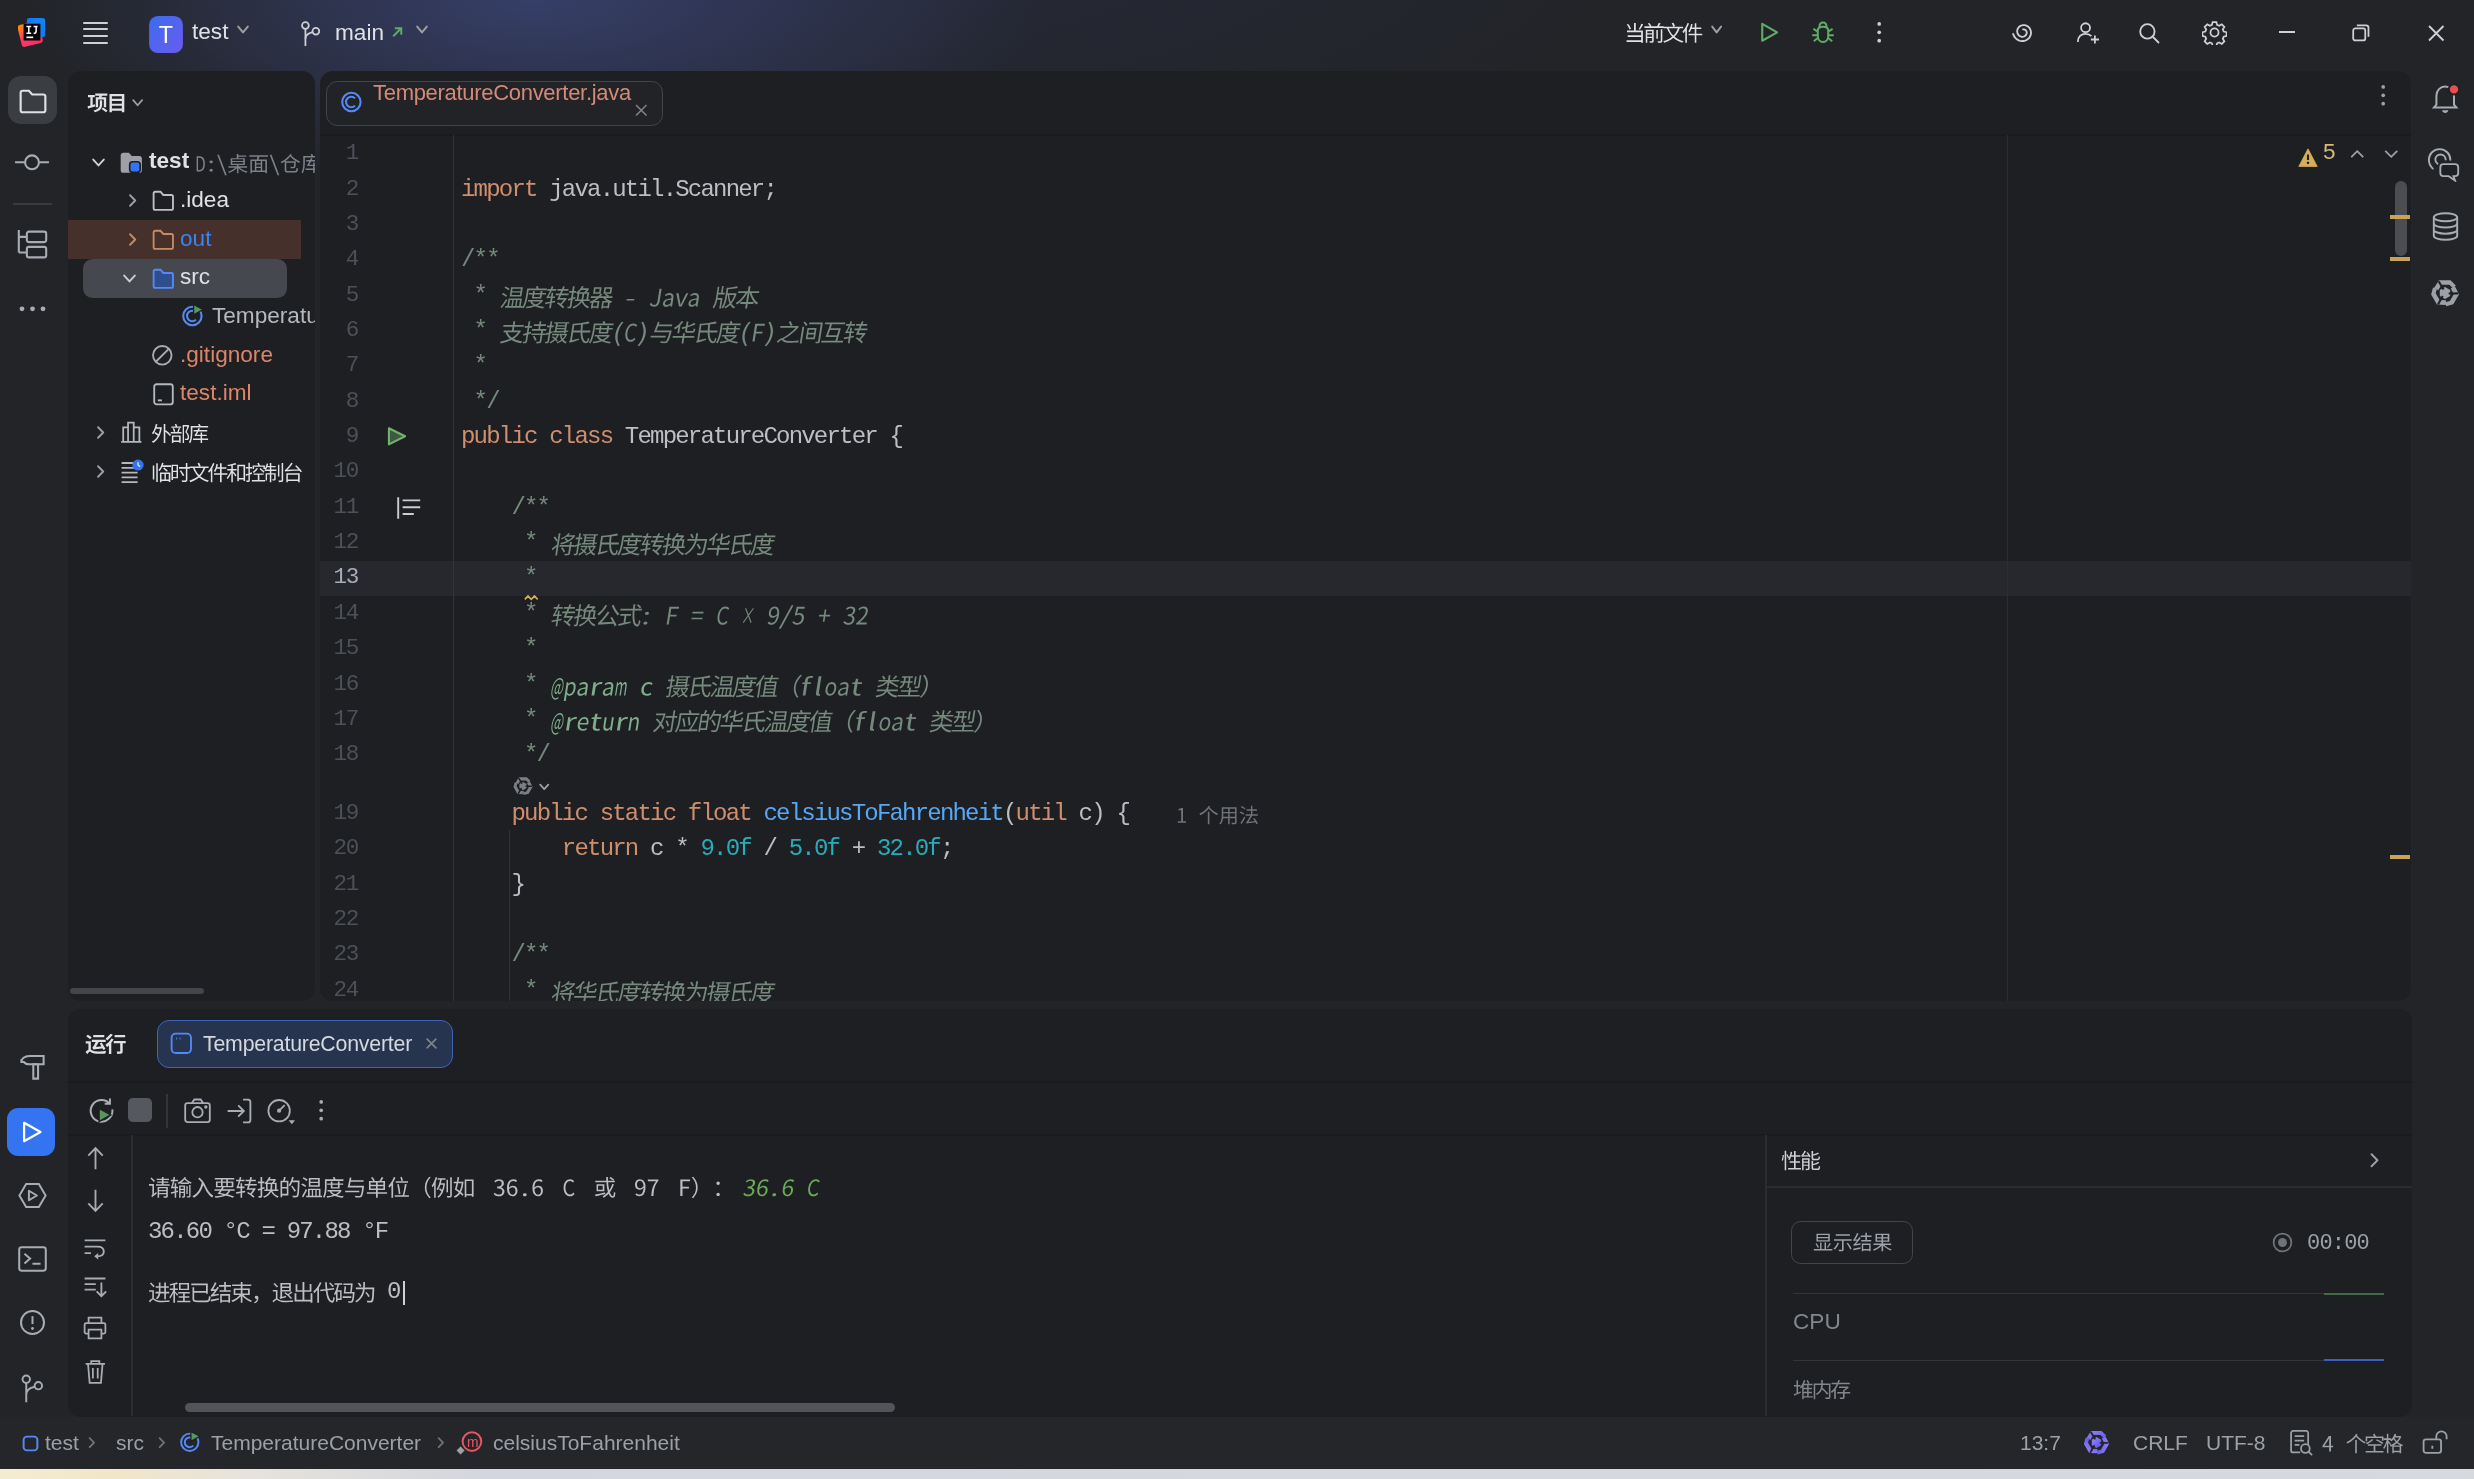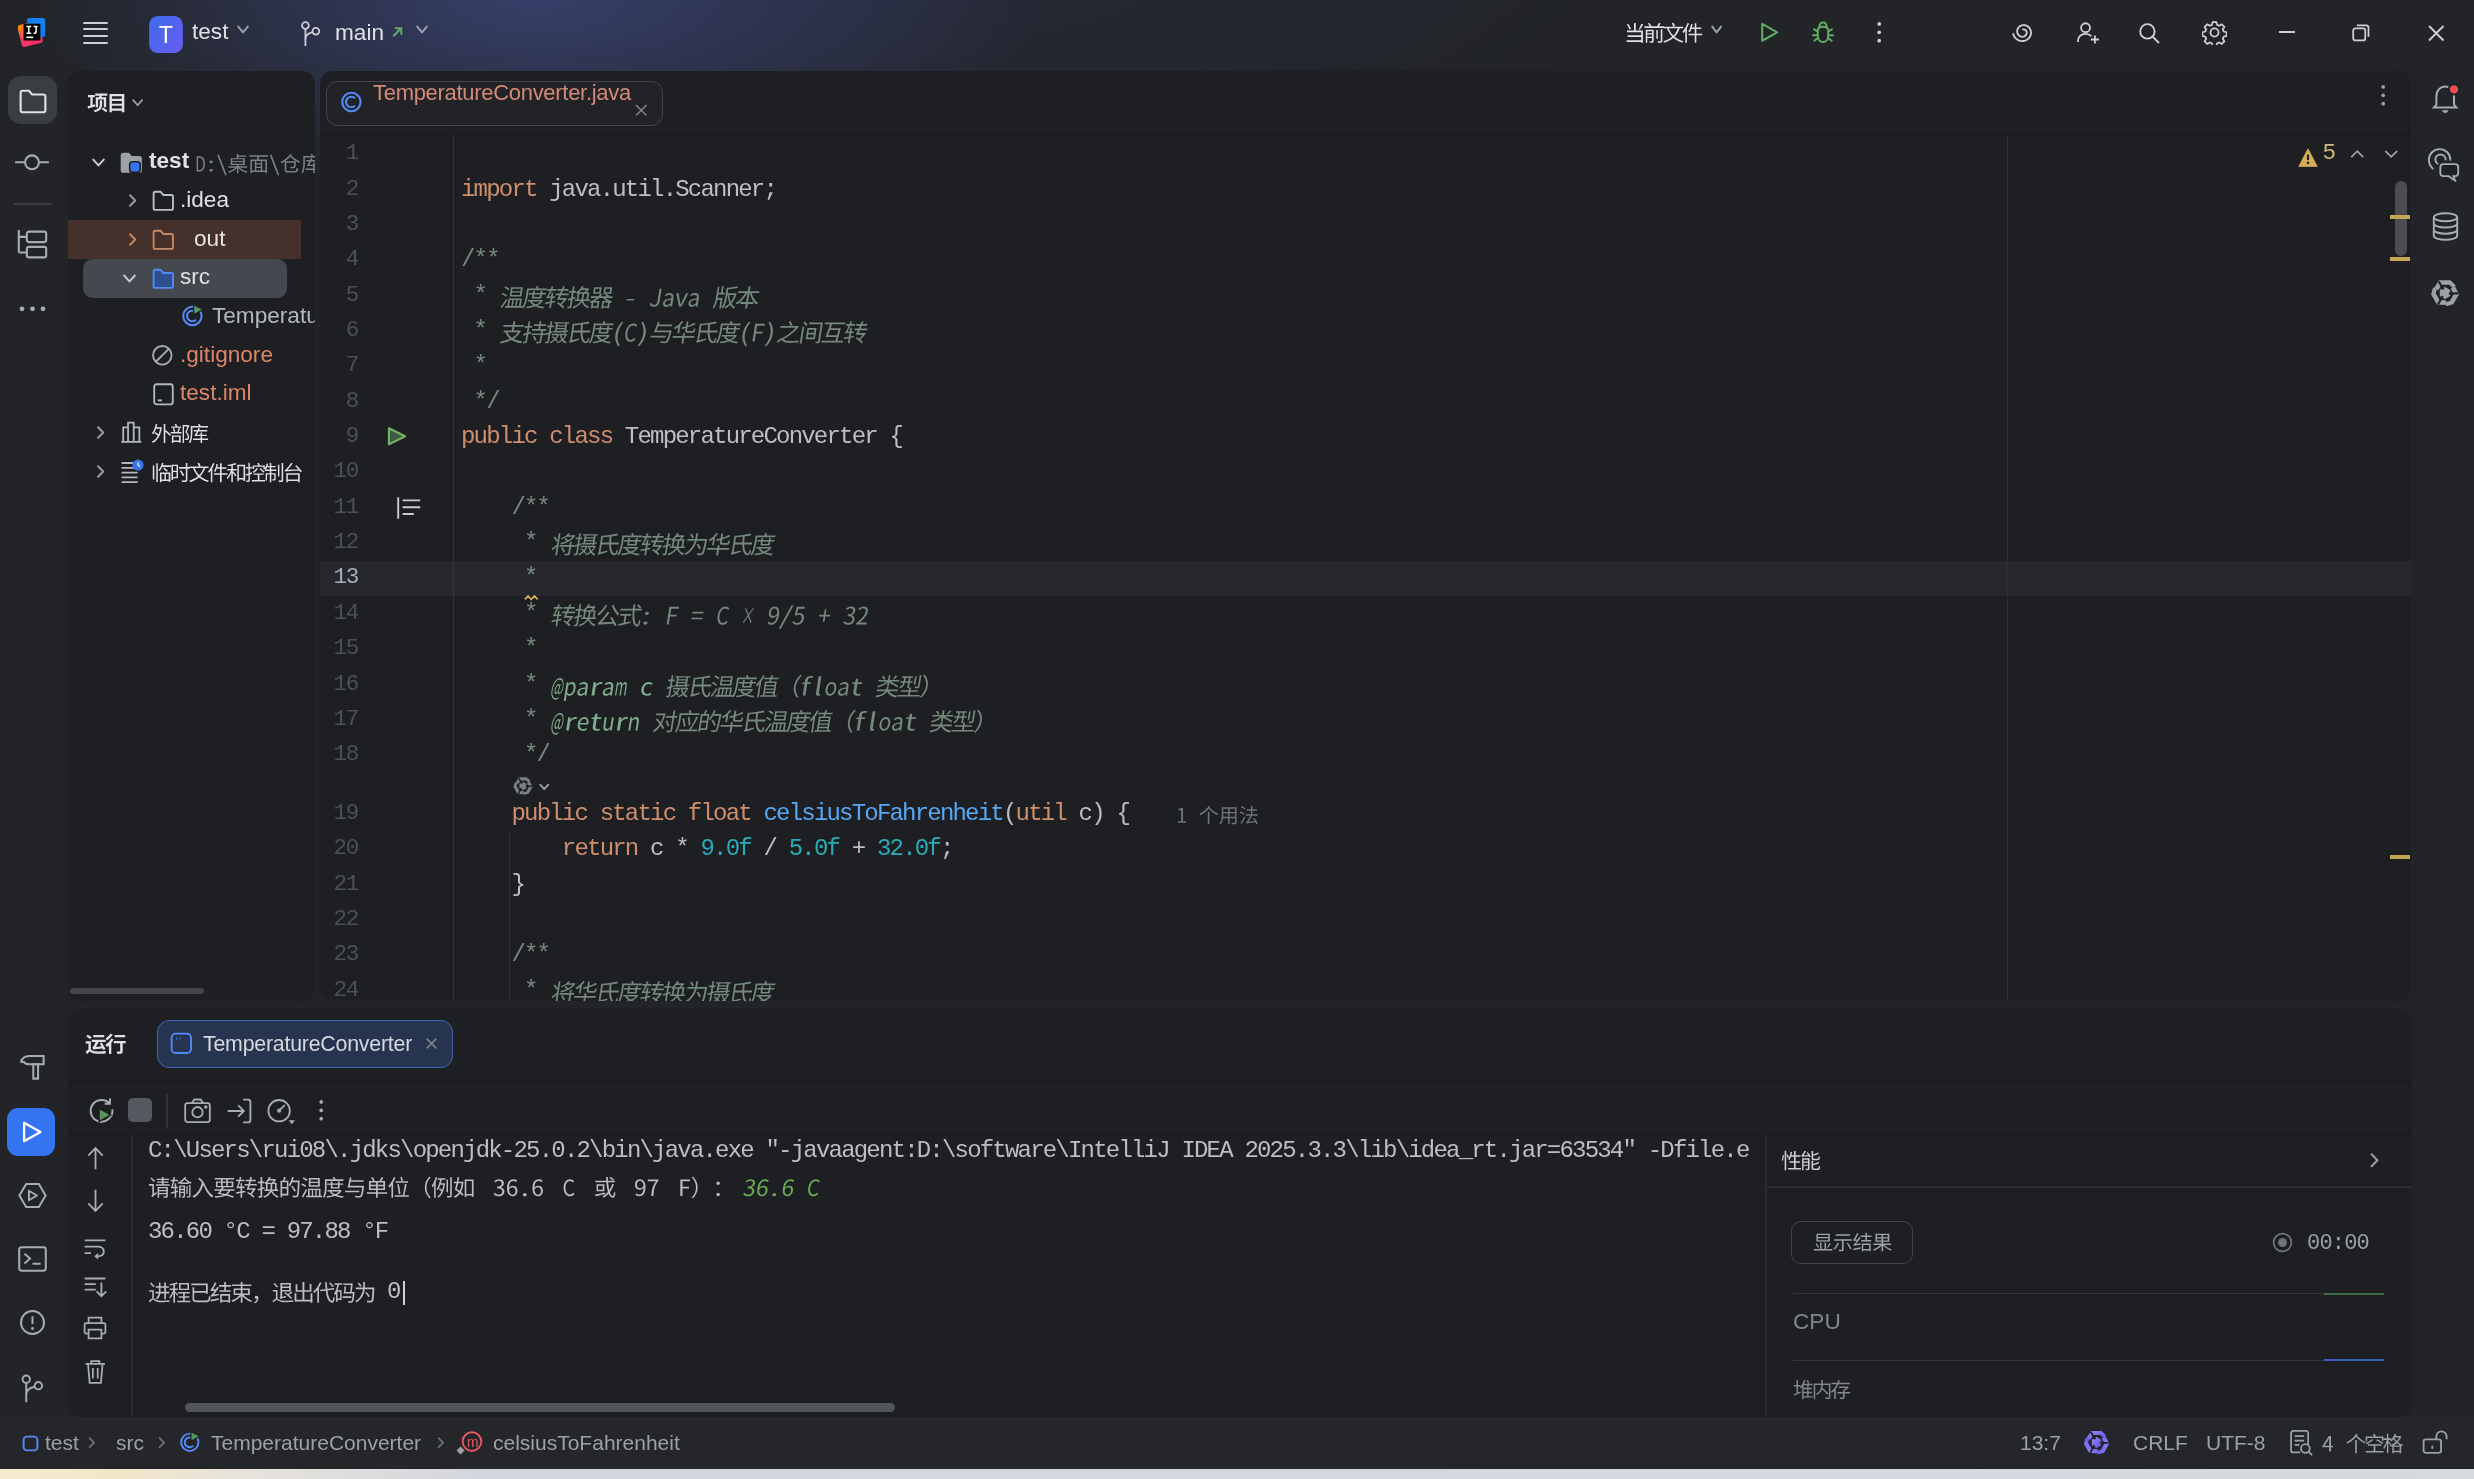--- a/index.html
+++ b/index.html
@@ -191,21 +191,21 @@
       <path d="M2 22.5 V4 A2 2 0 0 1 4 2 H10.5 L14 6 H24 A2 2 0 0 1 26 8 V22.5 A2 2 0 0 1 24 24.5 H4 A2 2 0 0 1 2 22.5 Z" fill="none" stroke="#bdc0c6" stroke-width="2.3"></path>
     </svg>
     <div class="abs" style="left:112px;top:116px;font-size:22.6px;color:#dfe1e5">.idea</div>
     <div class="abs" style="left:0;top:149px;width:233px;height:39px;background:#45302b"></div>
     <svg class="abs" style="left:59px;top:162px" width="11.3" height="13" viewBox="0 0 14 16" fill="none" stroke="#c98a62" stroke-width="2.3" stroke-linecap="round" stroke-linejoin="round">
       <path d="M3.8181818181818183 1.5 L10.181818181818182 8.0 L3.8181818181818183 14.5"></path>
     </svg>
     <svg class="abs" style="left:84px;top:158px" width="22.6" height="22" viewBox="0 0 28 27">
       <path d="M2 22.5 V4 A2 2 0 0 1 4 2 H10.5 L14 6 H24 A2 2 0 0 1 26 8 V22.5 A2 2 0 0 1 24 24.5 H4 A2 2 0 0 1 2 22.5 Z" fill="none" stroke="#c98a62" stroke-width="2.3"></path>
     </svg>
-    <div class="abs" style="left:126px;top:155px;font-size:22.6px;color:#e5e5e5">out</div>
+    <div class="abs" style="left:112px;top:155px;font-size:22.6px;color:#3b82f6">out</div>
     <div class="abs" style="left:15.3px;top:188px;width:204px;height:39px;background:#45484e;border-radius:9.7px"></div>
     <svg class="abs" style="left:55px;top:201px" width="13" height="13" viewBox="0 0 16 16" fill="none" stroke="#ced0d6" stroke-width="2.3" stroke-linecap="round" stroke-linejoin="round">
       <path d="M1.5 4.363636363636363 L8.0 11.636363636363637 L14.5 4.363636363636363"></path>
     </svg>
     <svg class="abs" style="left:84px;top:197px" width="22.6" height="22" viewBox="0 0 28 27">
       <path d="M2 22.5 V4 A2 2 0 0 1 4 2 H10.5 L14 6 H24 A2 2 0 0 1 26 8 V22.5 A2 2 0 0 1 24 24.5 H4 A2 2 0 0 1 2 22.5 Z" fill="#2e4e8e" stroke="#548af7" stroke-width="2.3"></path>
     </svg>
     <div class="abs" style="left:112px;top:193px;font-size:22.6px;color:#dfe1e5">src</div>
     <svg class="abs" style="left:114px;top:233px" width="24" height="24" viewBox="0 0 30 30">
 <circle cx="13" cy="15" r="11.5" fill="none" stroke="#548af7" stroke-width="2.6"></circle>
@@ -480,21 +480,20 @@
     <svg class="abs" style="left:15.3px;top:307px" width="24" height="24" viewBox="0 0 30 30" fill="none" stroke="#a8acb3" stroke-width="2.2">
 <path d="M7 9 V2 H23 V9"></path>
       <rect x="2" y="9" width="26" height="13" rx="2"></rect>
 <path d="M7 17 H23 V28 H7 Z" fill="#1e1f22"></path>
     </svg>
     <svg class="abs" style="left:16px;top:350px" width="22.6" height="26" viewBox="0 0 28 32" fill="none" stroke="#a8acb3" stroke-width="2.2">
 <path d="M2 6 H26 M9 6 V2.5 H19 V6 M5 6 L7 29.5 H21 L23 6"></path>
 <path d="M11 11 V24 M17 11 V24"></path>
     </svg>
     <div class="abs" style="left:63px;top:126px;width:1.6px;height:281px;background:#2a2c30"></div>
-    <div class="conline" style="left:80px;top:124px;width:1614px;overflow:hidden">C:\Users\rui08\.jdks\openjdk-25.0.2\bin\java.exe "-javaagent:D:\software\IntelliJ IDEA 2025.3.3\lib\idea_rt.jar=63534" -Dfile.e</div>
     <svg style="position:absolute;left:80px;top:166px;overflow:visible" width="586" height="25" viewBox="0 0 727 31">
       <path fill="#bcbec4" d="M3.0 4.4 4.3 3.1Q5.1 3.8 5.9 4.5Q6.7 5.3 7.4 6.0Q8.2 6.7 8.6 7.3L7.2 8.8Q6.7 8.2 6.0 7.4Q5.3 6.7 4.5 5.9Q3.7 5.1 3.0 4.4ZM5.1 27.8 4.8 25.8 5.3 24.9 10.3 21.2Q10.4 21.6 10.6 22.1Q10.8 22.7 11.0 23.0Q9.2 24.3 8.1 25.2Q7.1 26.0 6.5 26.5Q5.9 27.0 5.6 27.3Q5.3 27.6 5.1 27.8ZM1.2 11.3H6.6V13.3H1.2ZM5.1 27.8Q5.0 27.5 4.8 27.2Q4.6 26.8 4.4 26.5Q4.2 26.2 4.0 26.0Q4.4 25.7 4.9 25.1Q5.4 24.5 5.4 23.6V11.3H7.4V25.3Q7.4 25.3 7.1 25.6Q6.7 25.9 6.3 26.3Q5.8 26.7 5.5 27.1Q5.1 27.5 5.1 27.8ZM13.4 18.6H23.2V20.1H13.4ZM10.7 4.7H26.0V6.3H10.7ZM11.4 8.1H25.2V9.7H11.4ZM9.9 11.6H26.9V13.2H9.9ZM13.3 22.4H23.2V23.9H13.3ZM11.9 14.8H23.2V16.5H13.8V28.3H11.9ZM22.6 14.8H24.6V25.9Q24.6 26.7 24.4 27.2Q24.2 27.6 23.6 27.8Q23.0 28.1 22.1 28.1Q21.1 28.2 19.6 28.2Q19.5 27.8 19.3 27.3Q19.2 26.7 19.0 26.3Q20.0 26.4 20.9 26.4Q21.8 26.4 22.1 26.4Q22.6 26.3 22.6 25.9ZM17.2 2.5H19.3V12.1H17.2Z M28.3 5.9H37.3V7.8H28.3ZM33.1 10.2H35.0V28.3H33.1ZM28.2 21.4Q29.9 21.0 32.3 20.5Q34.7 19.9 37.1 19.3L37.3 21.1Q35.0 21.7 32.8 22.3Q30.5 22.9 28.7 23.4ZM29.0 16.8Q28.9 16.6 28.8 16.3Q28.7 16.0 28.6 15.6Q28.5 15.3 28.3 15.0Q28.7 15.0 29.0 14.3Q29.3 13.7 29.5 12.7Q29.7 12.3 30.0 11.2Q30.3 10.2 30.6 8.8Q30.9 7.3 31.2 5.7Q31.5 4.1 31.6 2.5L33.6 2.9Q33.3 5.1 32.8 7.4Q32.2 9.7 31.6 11.8Q30.9 14.0 30.2 15.7V15.7Q30.2 15.7 30.0 15.8Q29.8 15.9 29.6 16.1Q29.4 16.3 29.2 16.5Q29.0 16.6 29.0 16.8ZM29.0 16.8V15.0L30.1 14.5H37.2V16.4H30.9Q30.2 16.4 29.7 16.5Q29.2 16.6 29.0 16.8ZM40.4 9.4H50.7V11.1H40.4ZM38.6 13.0H44.8V14.7H40.4V28.2H38.6ZM44.2 13.0H46.0V26.1Q46.0 26.7 45.8 27.1Q45.7 27.6 45.2 27.8Q44.8 28.0 44.2 28.1Q43.5 28.1 42.6 28.1Q42.5 27.7 42.4 27.2Q42.2 26.7 42.0 26.4Q42.7 26.4 43.2 26.4Q43.7 26.4 43.9 26.4Q44.2 26.4 44.2 26.1ZM39.9 16.9H45.4V18.5H39.9ZM39.8 20.8H45.4V22.4H39.8ZM47.6 13.5H49.2V23.7H47.6ZM51.1 12.5H52.8V25.9Q52.8 26.7 52.6 27.1Q52.5 27.5 51.9 27.7Q51.4 27.9 50.6 28.0Q49.7 28.0 48.5 28.0Q48.4 27.7 48.3 27.2Q48.1 26.7 47.9 26.3Q48.9 26.3 49.7 26.3Q50.4 26.3 50.7 26.3Q51.1 26.3 51.1 25.9ZM45.5 2.4 47.2 3.2Q46.1 4.8 44.7 6.3Q43.2 7.9 41.6 9.1Q39.9 10.4 38.1 11.3Q37.9 10.9 37.5 10.5Q37.1 10.0 36.7 9.7Q38.4 8.9 40.1 7.8Q41.7 6.6 43.1 5.3Q44.5 3.9 45.5 2.4ZM46.1 3.6Q47.8 5.7 49.9 7.0Q51.9 8.3 54.3 9.4Q53.9 9.7 53.5 10.1Q53.1 10.6 52.9 11.0Q50.5 9.7 48.4 8.2Q46.3 6.6 44.5 4.3Z M62.3 4.9 63.5 3.1Q65.5 4.5 66.9 6.1Q68.3 7.7 69.3 9.4Q70.4 11.1 71.2 12.9Q72.1 14.7 73.0 16.4Q73.9 18.2 75.0 19.9Q76.1 21.5 77.5 23.0Q79.0 24.4 81.0 25.6Q80.8 25.9 80.6 26.4Q80.4 26.8 80.2 27.2Q80.0 27.7 80.0 28.0Q77.9 26.9 76.4 25.3Q74.9 23.8 73.7 22.1Q72.6 20.3 71.6 18.5Q70.6 16.6 69.7 14.7Q68.8 12.9 67.8 11.1Q66.7 9.3 65.4 7.7Q64.1 6.1 62.3 4.9ZM66.9 9.0 69.2 9.5Q68.2 13.9 66.6 17.4Q65.0 20.9 62.6 23.6Q60.3 26.2 57.1 28.1Q56.9 27.9 56.5 27.6Q56.2 27.2 55.8 26.9Q55.4 26.6 55.1 26.4Q60.0 23.9 62.8 19.6Q65.5 15.2 66.9 9.0Z M82.5 17.7H107.5V19.6H82.5ZM82.9 3.7H107.0V5.6H82.9ZM100.4 18.5 102.4 19.0Q101.4 21.3 99.8 22.9Q98.2 24.5 95.8 25.6Q93.5 26.7 90.4 27.3Q87.4 27.9 83.5 28.2Q83.4 27.8 83.2 27.3Q82.9 26.8 82.7 26.4Q87.6 26.1 91.1 25.3Q94.6 24.4 96.9 22.8Q99.2 21.1 100.4 18.5ZM86.2 23.2 87.7 21.7Q90.4 22.2 93.1 22.8Q95.8 23.4 98.3 24.0Q100.8 24.7 103.0 25.3Q105.2 26.0 106.9 26.7L105.1 28.3Q103.0 27.4 100.0 26.5Q97.0 25.6 93.5 24.8Q90.0 23.9 86.2 23.2ZM90.6 4.4H92.6V14.2H90.6ZM97.1 4.4H99.1V14.2H97.1ZM86.3 9.7V13.5H103.8V9.7ZM84.3 8.0H105.9V15.2H84.3ZM86.2 23.2Q87.2 22.1 88.2 20.7Q89.3 19.3 90.3 17.9Q91.2 16.4 91.9 15.0L94.0 15.5Q93.4 16.9 92.4 18.3Q91.5 19.7 90.5 21.0Q89.5 22.3 88.7 23.2Z M109.3 5.8H119.7V7.8H109.3ZM114.8 10.2H116.8V28.2H114.8ZM109.1 21.4Q110.5 21.1 112.4 20.8Q114.3 20.5 116.3 20.2Q118.4 19.8 120.5 19.4L120.6 21.3Q117.7 21.8 114.8 22.4Q111.8 23.0 109.6 23.4ZM110.3 16.7Q110.2 16.5 110.1 16.2Q110.0 15.8 109.9 15.5Q109.7 15.1 109.6 14.9Q110.0 14.8 110.3 14.2Q110.6 13.6 111.0 12.7Q111.2 12.2 111.6 11.2Q111.9 10.1 112.3 8.7Q112.8 7.3 113.2 5.7Q113.5 4.1 113.8 2.5L115.8 2.9Q115.3 5.2 114.7 7.5Q114.0 9.8 113.2 11.9Q112.3 13.9 111.5 15.6V15.7Q111.5 15.7 111.3 15.8Q111.1 15.9 110.9 16.1Q110.6 16.2 110.5 16.4Q110.3 16.6 110.3 16.7ZM110.3 16.7V15.0L111.4 14.4H119.7V16.4H112.3Q111.6 16.4 111.0 16.5Q110.4 16.6 110.3 16.7ZM123.8 16.3H132.1V18.3H123.8ZM131.6 16.3H132.0L132.3 16.2L133.8 16.9Q133.0 18.0 132.0 19.4Q131.1 20.8 130.0 22.2Q129.0 23.5 128.0 24.8L126.2 24.0Q127.2 22.8 128.2 21.4Q129.2 20.0 130.1 18.7Q131.0 17.4 131.6 16.5ZM122.9 22.4 124.2 21.0Q125.7 21.9 127.2 22.9Q128.6 23.9 129.9 24.9Q131.2 25.9 132.1 26.7L130.7 28.3Q129.9 27.5 128.6 26.4Q127.3 25.4 125.8 24.3Q124.3 23.2 122.9 22.4ZM126.9 2.5 129.0 2.8Q128.5 4.7 128.0 6.8Q127.4 8.8 126.8 11.0Q126.2 13.1 125.7 15.0Q125.1 16.9 124.6 18.3H122.4Q122.9 16.8 123.5 14.8Q124.1 12.9 124.7 10.7Q125.4 8.6 125.9 6.5Q126.5 4.4 126.9 2.5ZM121.0 5.8H133.8V7.8H121.0ZM119.9 11.1H134.9V13.0H119.9Z M136.0 17.4Q137.6 17.0 139.8 16.3Q142.1 15.6 144.4 14.9L144.7 16.8Q142.5 17.5 140.4 18.2Q138.3 18.9 136.6 19.5ZM136.3 8.2H144.3V10.1H136.3ZM139.6 2.5H141.7V25.7Q141.7 26.5 141.5 27.0Q141.2 27.5 140.7 27.8Q140.3 28.1 139.5 28.1Q138.7 28.2 137.4 28.2Q137.4 27.8 137.2 27.2Q137.0 26.6 136.8 26.2Q137.6 26.2 138.3 26.2Q138.9 26.2 139.1 26.2Q139.6 26.2 139.6 25.7ZM149.3 5.0H157.3V6.8H149.3ZM150.0 2.5 152.2 2.9Q151.2 5.0 149.6 7.3Q148.1 9.6 145.9 11.5Q145.7 11.3 145.5 11.0Q145.2 10.7 144.9 10.4Q144.7 10.2 144.4 10.0Q145.8 8.9 146.9 7.6Q148.0 6.3 148.8 5.0Q149.6 3.6 150.0 2.5ZM156.7 5.0H157.1L157.5 4.9L158.9 5.8Q158.4 6.7 157.6 7.7Q156.8 8.7 156.0 9.6Q155.2 10.4 154.5 11.1Q154.2 10.9 153.8 10.6Q153.3 10.3 153.0 10.2Q153.7 9.5 154.4 8.7Q155.1 7.8 155.7 7.0Q156.3 6.1 156.7 5.4ZM144.3 17.9H161.6V19.8H144.3ZM146.4 9.6H159.6V18.6H157.5V11.3H148.4V18.6H146.4ZM153.9 19.1Q154.7 20.7 155.9 22.2Q157.1 23.7 158.7 24.8Q160.3 25.9 162.1 26.5Q161.8 26.8 161.4 27.3Q161.0 27.8 160.8 28.2Q158.9 27.4 157.3 26.1Q155.6 24.9 154.3 23.2Q153.0 21.5 152.2 19.6ZM152.1 10.8H154.2V14.3Q154.2 15.5 154.0 16.9Q153.8 18.3 153.3 19.7Q152.7 21.2 151.6 22.7Q150.6 24.2 148.8 25.6Q147.0 27.0 144.2 28.3Q144.0 28.0 143.6 27.6Q143.2 27.1 142.8 26.8Q145.4 25.7 147.2 24.4Q148.9 23.1 149.9 21.8Q150.9 20.4 151.4 19.1Q151.9 17.8 152.0 16.5Q152.1 15.3 152.1 14.2Z M165.7 7.0H174.2V25.3H165.7V23.4H172.2V8.9H165.7ZM164.4 7.0H166.4V27.6H164.4ZM165.5 14.8H173.3V16.7H165.5ZM168.7 2.5 171.0 2.9Q170.6 4.2 170.1 5.5Q169.6 6.9 169.2 7.8L167.5 7.4Q167.7 6.7 167.9 5.8Q168.2 5.0 168.4 4.1Q168.6 3.2 168.7 2.5ZM178.2 6.9H186.8V8.9H178.2ZM186.0 6.9H188.0Q188.0 6.9 188.0 7.1Q188.0 7.3 188.0 7.6Q188.0 7.9 188.0 8.0Q187.8 12.8 187.7 16.2Q187.5 19.5 187.3 21.6Q187.1 23.7 186.8 24.9Q186.5 26.1 186.1 26.6Q185.6 27.2 185.1 27.4Q184.5 27.7 183.8 27.7Q183.1 27.8 181.9 27.8Q180.8 27.8 179.6 27.7Q179.6 27.2 179.4 26.7Q179.2 26.1 178.9 25.7Q180.3 25.8 181.4 25.8Q182.6 25.8 183.1 25.8Q183.5 25.8 183.8 25.7Q184.0 25.6 184.3 25.4Q184.6 25.0 184.9 23.9Q185.2 22.7 185.4 20.6Q185.5 18.5 185.7 15.3Q185.9 12.0 186.0 7.4ZM178.7 2.4 180.8 2.9Q180.3 5.0 179.5 7.0Q178.8 9.0 178.0 10.7Q177.1 12.5 176.2 13.8Q176.0 13.7 175.7 13.4Q175.3 13.2 175.0 13.0Q174.7 12.8 174.4 12.6Q175.4 11.4 176.2 9.7Q177.0 8.1 177.7 6.2Q178.3 4.3 178.7 2.4ZM177.5 14.2 179.1 13.3Q179.9 14.3 180.7 15.4Q181.6 16.6 182.3 17.7Q183.1 18.8 183.5 19.6L181.7 20.7Q181.3 19.9 180.6 18.7Q179.9 17.6 179.1 16.4Q178.2 15.2 177.5 14.2Z M201.5 9.9V12.7H211.0V9.9ZM201.5 5.5V8.3H211.0V5.5ZM199.5 3.8H213.1V14.5H199.5ZM198.5 16.9H214.0V26.6H212.0V18.7H209.3V26.6H207.6V18.7H204.8V26.6H203.2V18.7H200.5V26.6H198.5ZM196.2 25.6H215.9V27.5H196.2ZM191.7 4.4 192.9 2.9Q193.8 3.2 194.7 3.7Q195.7 4.2 196.6 4.7Q197.5 5.2 198.0 5.7L196.8 7.4Q196.3 6.9 195.4 6.4Q194.6 5.8 193.6 5.3Q192.6 4.8 191.7 4.4ZM190.1 12.0 191.2 10.5Q192.1 10.8 193.1 11.3Q194.0 11.8 194.9 12.3Q195.8 12.9 196.4 13.3L195.2 15.0Q194.7 14.6 193.8 14.0Q192.9 13.5 192.0 12.9Q191.0 12.4 190.1 12.0ZM190.8 26.5Q191.5 25.4 192.4 23.9Q193.3 22.4 194.2 20.7Q195.1 19.0 195.8 17.5L197.4 18.7Q196.7 20.2 195.9 21.8Q195.0 23.4 194.2 24.9Q193.4 26.5 192.6 27.8Z M222.3 10.4H242.2V12.2H222.3ZM222.7 18.6H238.7V20.4H222.7ZM226.8 8.0H228.8V15.1H235.6V8.0H237.7V16.8H226.8ZM238.2 18.6H238.6L239.0 18.5L240.3 19.2Q239.1 21.4 237.2 22.9Q235.3 24.5 232.9 25.5Q230.5 26.5 227.8 27.1Q225.1 27.8 222.2 28.1Q222.1 27.7 221.9 27.2Q221.6 26.7 221.4 26.3Q224.0 26.1 226.6 25.6Q229.2 25.0 231.5 24.2Q233.7 23.3 235.5 22.0Q237.2 20.7 238.2 18.9ZM227.2 20.0Q228.6 21.9 230.9 23.2Q233.3 24.5 236.4 25.3Q239.4 26.2 242.9 26.5Q242.7 26.7 242.5 27.0Q242.2 27.3 242.0 27.7Q241.8 28.0 241.7 28.3Q238.1 27.9 235.0 26.9Q231.9 26.0 229.4 24.4Q227.0 22.9 225.4 20.7ZM220.5 5.3H242.5V7.3H220.5ZM219.5 5.3H221.6V12.9Q221.6 14.6 221.5 16.6Q221.4 18.5 221.2 20.6Q220.9 22.7 220.3 24.6Q219.8 26.6 218.9 28.3Q218.7 28.1 218.4 27.9Q218.0 27.7 217.7 27.6Q217.3 27.4 217.0 27.3Q217.9 25.7 218.4 23.9Q218.9 22.0 219.1 20.1Q219.4 18.2 219.5 16.3Q219.5 14.5 219.5 12.9ZM229.2 2.9 231.3 2.4Q231.8 3.2 232.3 4.2Q232.8 5.3 233.0 6.0L230.8 6.6Q230.6 5.8 230.2 4.8Q229.7 3.7 229.2 2.9Z M249.4 13.4H266.3V15.4H249.4ZM250.8 6.4H267.5V8.4H250.8ZM244.6 19.4H262.1V21.4H244.6ZM265.8 13.4H267.9Q267.9 13.4 267.9 13.6Q267.9 13.8 267.9 14.1Q267.9 14.3 267.9 14.5Q267.5 18.5 267.1 21.0Q266.6 23.5 266.1 24.9Q265.7 26.3 265.0 27.0Q264.5 27.5 263.9 27.7Q263.3 27.9 262.3 27.9Q261.6 28.0 260.2 27.9Q258.8 27.9 257.3 27.8Q257.3 27.4 257.1 26.8Q256.9 26.2 256.6 25.7Q258.2 25.9 259.6 25.9Q261.1 26.0 261.7 26.0Q262.3 26.0 262.6 25.9Q262.9 25.8 263.2 25.6Q263.8 25.1 264.2 23.8Q264.7 22.5 265.1 20.0Q265.4 17.6 265.8 13.8ZM250.3 3.1 252.4 3.4Q252.1 4.8 251.8 6.5Q251.5 8.1 251.1 9.7Q250.8 11.4 250.4 12.8Q250.1 14.3 249.8 15.4L247.6 15.4Q247.9 14.2 248.3 12.7Q248.7 11.2 249.0 9.5Q249.4 7.9 249.7 6.2Q250.0 4.6 250.3 3.1Z M282.9 8.3H285.0V28.3H282.9ZM276.2 13.8V16.8H292.0V13.8ZM276.2 9.2V12.1H292.0V9.2ZM274.1 7.4H294.1V18.6H274.1ZM271.5 21.3H296.6V23.2H271.5ZM276.6 3.5 278.4 2.6Q279.2 3.6 280.1 4.7Q281.0 5.9 281.4 6.8L279.5 7.7Q279.1 6.9 278.3 5.7Q277.4 4.5 276.6 3.5ZM289.9 2.6 292.1 3.4Q291.3 4.7 290.3 6.1Q289.3 7.5 288.5 8.5L286.7 7.8Q287.3 7.1 287.9 6.2Q288.5 5.3 289.0 4.4Q289.5 3.4 289.9 2.6Z M307.3 7.6H322.6V9.7H307.3ZM309.2 11.8 311.1 11.3Q311.4 12.8 311.8 14.4Q312.1 16.1 312.4 17.7Q312.7 19.3 312.8 20.7Q313.0 22.1 313.2 23.2L311.1 23.8Q311.0 22.7 310.8 21.2Q310.6 19.8 310.4 18.1Q310.1 16.5 309.8 14.9Q309.5 13.2 309.2 11.8ZM318.7 11.1 320.9 11.5Q320.6 13.2 320.2 15.2Q319.8 17.1 319.4 19.0Q319.0 21.0 318.6 22.7Q318.1 24.5 317.7 25.9L315.9 25.5Q316.3 24.0 316.7 22.2Q317.1 20.5 317.5 18.5Q317.9 16.5 318.2 14.6Q318.5 12.7 318.7 11.1ZM306.1 25.1H323.7V27.1H306.1ZM313.0 2.9 314.9 2.3Q315.3 3.4 315.7 4.6Q316.2 5.8 316.4 6.7L314.3 7.3Q314.1 6.4 313.7 5.2Q313.4 3.9 313.0 2.9ZM305.0 2.6 307.0 3.2Q306.1 5.6 304.9 7.9Q303.6 10.2 302.2 12.3Q300.8 14.3 299.3 15.9Q299.2 15.6 298.9 15.2Q298.7 14.8 298.5 14.4Q298.3 14.0 298.1 13.8Q299.4 12.4 300.7 10.6Q302.0 8.8 303.1 6.8Q304.2 4.7 305.0 2.6ZM302.0 9.8 304.1 7.8 304.1 7.8V28.2H302.0Z M343.5 15.4Q343.5 12.7 344.1 10.3Q344.8 7.9 346.1 5.8Q347.4 3.8 349.0 2.1L350.7 2.9Q349.1 4.6 347.9 6.5Q346.8 8.5 346.1 10.7Q345.5 12.9 345.5 15.4Q345.5 17.9 346.1 20.1Q346.8 22.3 347.9 24.2Q349.1 26.2 350.7 27.9L349.0 28.7Q347.4 27.0 346.1 24.9Q344.8 22.9 344.1 20.5Q343.5 18.1 343.5 15.4Z M359.3 4.1H369.1V6.0H359.3ZM362.5 4.8 364.5 5.2Q364.0 7.8 363.3 10.3Q362.6 12.8 361.7 15.0Q360.8 17.1 359.6 18.8Q359.5 18.6 359.2 18.4Q358.9 18.1 358.6 17.9Q358.3 17.6 358.0 17.5Q359.1 16.0 360.0 14.0Q360.9 12.0 361.5 9.6Q362.1 7.3 362.5 4.8ZM362.4 10.3H367.2V12.2H361.8ZM366.5 10.3H366.9L367.3 10.2L368.5 10.5Q367.8 17.2 365.7 21.6Q363.5 26.0 360.3 28.3Q360.1 27.9 359.7 27.4Q359.3 27.0 359.0 26.7Q360.9 25.5 362.5 23.2Q364.0 20.9 365.1 17.8Q366.1 14.6 366.5 10.7ZM361.0 17.9 362.2 16.5Q362.8 16.9 363.5 17.5Q364.2 18.0 364.9 18.6Q365.5 19.1 365.9 19.5L364.7 21.2Q364.3 20.7 363.7 20.2Q363.1 19.6 362.4 19.0Q361.7 18.4 361.0 17.9ZM370.3 5.8H372.2V21.4H370.3ZM374.9 2.7H376.9V25.4Q376.9 26.4 376.6 26.9Q376.3 27.4 375.7 27.7Q375.1 27.9 374.0 28.0Q373.0 28.1 371.4 28.1Q371.3 27.6 371.1 27.0Q370.9 26.4 370.6 26.0Q371.9 26.0 372.9 26.0Q373.9 26.0 374.3 26.0Q374.6 26.0 374.7 25.9Q374.9 25.8 374.9 25.4ZM356.9 2.5 358.8 3.1Q358.2 5.4 357.3 7.6Q356.4 9.9 355.3 11.9Q354.2 14.0 353.0 15.5Q352.9 15.3 352.7 14.9Q352.5 14.4 352.3 14.0Q352.1 13.6 351.9 13.4Q353.5 11.4 354.8 8.5Q356.1 5.6 356.9 2.5ZM355.0 9.7 356.9 7.8 356.9 7.8V28.2H355.0Z M379.3 8.3H390.0V10.2H379.3ZM389.3 8.3H389.7L390.1 8.2L391.4 8.4Q391.1 12.7 390.2 16.0Q389.4 19.2 388.0 21.6Q386.7 24.0 384.8 25.6Q383.0 27.3 380.6 28.3Q380.4 27.9 380.0 27.4Q379.7 26.9 379.3 26.6Q382.2 25.5 384.3 23.2Q386.4 20.9 387.7 17.3Q388.9 13.7 389.3 8.7ZM380.7 17.9 382.0 16.4Q383.2 17.2 384.6 18.2Q385.9 19.2 387.2 20.3Q388.5 21.3 389.6 22.3Q390.7 23.3 391.4 24.2L390.0 25.9Q389.2 25.0 388.2 24.0Q387.1 23.0 385.9 21.9Q384.6 20.8 383.2 19.8Q381.9 18.7 380.7 17.9ZM394.0 23.5H402.8V25.5H394.0ZM392.9 5.5H403.9V27.1H401.8V7.5H394.9V27.6H392.9ZM380.7 17.9Q381.1 16.4 381.6 14.6Q382.1 12.7 382.6 10.6Q383.1 8.5 383.5 6.5Q383.9 4.4 384.0 2.5L386.1 2.7Q385.9 4.6 385.4 6.7Q385.0 8.9 384.6 11.0Q384.1 13.1 383.6 15.1Q383.0 17.0 382.6 18.5Z M435.5 26.4Q433.9 26.4 432.6 26.0Q431.4 25.6 430.4 25.0Q429.5 24.3 428.8 23.6L430.2 21.9Q431.1 22.8 432.3 23.6Q433.5 24.3 435.3 24.3Q436.6 24.3 437.5 23.8Q438.5 23.4 439.0 22.5Q439.6 21.6 439.6 20.5Q439.6 19.2 438.9 18.3Q438.3 17.4 436.9 16.9Q435.5 16.4 433.1 16.4V14.4Q435.2 14.4 436.5 13.9Q437.7 13.4 438.3 12.5Q438.8 11.6 438.8 10.5Q438.8 9.0 437.9 8.1Q437.0 7.2 435.3 7.2Q434.1 7.2 433.0 7.8Q431.9 8.3 431.0 9.2L429.6 7.6Q430.8 6.5 432.2 5.8Q433.6 5.2 435.4 5.2Q437.2 5.2 438.5 5.8Q439.9 6.4 440.7 7.5Q441.5 8.7 441.5 10.3Q441.5 12.2 440.5 13.4Q439.4 14.6 437.8 15.2V15.3Q439.0 15.6 440.0 16.3Q441.0 17.0 441.6 18.1Q442.2 19.2 442.2 20.6Q442.2 22.4 441.3 23.7Q440.4 25.0 438.9 25.7Q437.4 26.4 435.5 26.4Z M452.4 26.4Q450.9 26.4 449.6 25.8Q448.3 25.1 447.4 23.9Q446.4 22.6 445.9 20.7Q445.4 18.8 445.4 16.2Q445.4 13.2 446.0 11.1Q446.6 9.0 447.7 7.7Q448.8 6.4 450.2 5.8Q451.6 5.2 453.1 5.2Q454.7 5.2 455.9 5.7Q457.1 6.3 458.0 7.3L456.5 8.8Q455.9 8.1 455.0 7.7Q454.1 7.3 453.2 7.3Q451.7 7.3 450.5 8.1Q449.3 9.0 448.6 10.9Q447.8 12.9 447.8 16.2Q447.8 18.9 448.4 20.7Q448.9 22.5 449.9 23.5Q450.9 24.4 452.4 24.4Q453.4 24.4 454.2 23.8Q454.9 23.2 455.4 22.2Q455.9 21.1 455.9 19.7Q455.9 18.3 455.5 17.3Q455.1 16.3 454.2 15.8Q453.4 15.2 452.1 15.2Q451.1 15.2 450.0 15.8Q448.8 16.5 447.7 18.0L447.7 16.0Q448.3 15.1 449.1 14.5Q449.9 13.9 450.8 13.6Q451.7 13.3 452.6 13.3Q454.3 13.3 455.6 14.0Q456.9 14.7 457.6 16.2Q458.4 17.6 458.4 19.7Q458.4 21.7 457.5 23.2Q456.7 24.7 455.4 25.6Q454.0 26.4 452.4 26.4Z M467.5 26.4Q466.5 26.4 465.8 25.9Q465.2 25.3 465.2 24.5Q465.2 23.6 465.8 23.0Q466.5 22.5 467.5 22.5Q468.4 22.5 469.1 23.0Q469.8 23.6 469.8 24.5Q469.8 25.3 469.1 25.9Q468.4 26.4 467.5 26.4Z M483.9 26.4Q482.5 26.4 481.2 25.8Q479.9 25.1 479.0 23.9Q478.0 22.6 477.5 20.7Q477.0 18.8 477.0 16.2Q477.0 13.2 477.6 11.1Q478.2 9.0 479.3 7.7Q480.4 6.4 481.8 5.8Q483.2 5.2 484.7 5.2Q486.3 5.2 487.5 5.7Q488.7 6.3 489.6 7.3L488.1 8.8Q487.5 8.1 486.6 7.7Q485.7 7.3 484.8 7.3Q483.3 7.3 482.1 8.1Q480.9 9.0 480.1 10.9Q479.4 12.9 479.4 16.2Q479.4 18.9 479.9 20.7Q480.5 22.5 481.5 23.5Q482.5 24.4 483.9 24.4Q485.0 24.4 485.7 23.8Q486.5 23.2 487.0 22.2Q487.5 21.1 487.5 19.7Q487.5 18.3 487.0 17.3Q486.6 16.3 485.8 15.8Q485.0 15.2 483.7 15.2Q482.7 15.2 481.5 15.8Q480.4 16.5 479.3 18.0L479.2 16.0Q479.9 15.1 480.7 14.5Q481.5 13.9 482.4 13.6Q483.3 13.3 484.1 13.3Q485.9 13.3 487.2 14.0Q488.5 14.7 489.2 16.2Q489.9 17.6 489.9 19.7Q489.9 21.7 489.1 23.2Q488.3 24.7 486.9 25.6Q485.6 26.4 483.9 26.4Z M523.5 26.4Q521.8 26.4 520.4 25.7Q518.9 25.0 517.8 23.6Q516.8 22.2 516.2 20.3Q515.6 18.3 515.6 15.8Q515.6 13.3 516.2 11.3Q516.8 9.4 517.9 8.0Q519.0 6.6 520.4 5.9Q521.9 5.2 523.6 5.2Q525.3 5.2 526.6 5.9Q527.8 6.7 528.6 7.7L527.4 9.4Q526.7 8.5 525.7 8.0Q524.8 7.4 523.7 7.4Q522.0 7.4 520.7 8.4Q519.4 9.4 518.7 11.3Q517.9 13.2 517.9 15.7Q517.9 18.3 518.6 20.2Q519.3 22.1 520.6 23.1Q521.9 24.1 523.6 24.1Q524.9 24.1 525.9 23.5Q526.9 22.9 527.8 21.8L529.1 23.5Q528.0 24.9 526.6 25.6Q525.3 26.4 523.5 26.4Z M568.4 2.6H570.6Q570.6 5.8 570.8 8.8Q571.0 11.7 571.4 14.4Q571.8 17.0 572.4 19.2Q572.9 21.3 573.6 22.9Q574.3 24.4 575.1 25.3Q575.9 26.1 576.7 26.1Q577.3 26.1 577.6 24.9Q577.9 23.7 578.0 20.9Q578.4 21.3 578.9 21.6Q579.4 21.9 579.9 22.1Q579.7 24.5 579.3 25.8Q579.0 27.2 578.3 27.7Q577.6 28.3 576.6 28.3Q575.2 28.3 574.0 27.3Q572.9 26.3 572.0 24.6Q571.1 22.8 570.4 20.4Q569.8 18.0 569.3 15.1Q568.9 12.3 568.7 9.1Q568.4 5.9 568.4 2.6ZM572.3 3.9 573.6 2.6Q574.4 3.0 575.4 3.5Q576.3 4.0 577.1 4.5Q577.9 5.0 578.4 5.5L577.1 7.0Q576.6 6.5 575.8 5.9Q575.0 5.4 574.1 4.8Q573.2 4.3 572.3 3.9ZM576.0 11.1 578.1 11.6Q576.2 17.2 573.1 21.4Q569.9 25.6 565.5 28.3Q565.4 28.1 565.1 27.8Q564.8 27.5 564.5 27.1Q564.2 26.8 563.9 26.7Q568.3 24.3 571.3 20.3Q574.3 16.4 576.0 11.1ZM554.9 7.0H579.2V9.1H554.9ZM554.7 24.2Q556.2 23.9 558.3 23.5Q560.3 23.1 562.6 22.6Q564.8 22.1 567.1 21.7L567.3 23.7Q565.1 24.2 562.9 24.6Q560.7 25.1 558.7 25.6Q556.7 26.0 555.1 26.3ZM558.4 13.4V18.3H564.1V13.4ZM556.5 11.5H566.2V20.1H556.5Z M609.6 26.4Q607.9 26.4 606.7 25.8Q605.5 25.2 604.6 24.3L606.0 22.7Q606.7 23.4 607.6 23.9Q608.6 24.3 609.6 24.3Q610.6 24.3 611.5 23.8Q612.5 23.3 613.2 22.2Q613.9 21.1 614.3 19.3Q614.8 17.5 614.8 14.9Q614.8 12.4 614.2 10.6Q613.7 8.9 612.7 8.0Q611.7 7.1 610.2 7.1Q609.2 7.1 608.4 7.7Q607.6 8.3 607.1 9.4Q606.6 10.4 606.6 11.8Q606.6 13.2 607.1 14.2Q607.5 15.2 608.3 15.8Q609.2 16.4 610.4 16.4Q611.4 16.4 612.6 15.7Q613.7 15.0 614.8 13.5L614.9 15.6Q614.3 16.4 613.5 17.0Q612.7 17.6 611.8 17.9Q610.9 18.3 609.9 18.3Q608.2 18.3 606.9 17.5Q605.6 16.8 604.9 15.4Q604.2 13.9 604.2 11.8Q604.2 9.8 605.0 8.3Q605.9 6.8 607.2 6.0Q608.6 5.2 610.2 5.2Q611.7 5.2 613.0 5.8Q614.2 6.4 615.2 7.6Q616.1 8.8 616.7 10.6Q617.2 12.4 617.2 14.9Q617.2 18.0 616.6 20.2Q616.0 22.4 614.9 23.8Q613.8 25.1 612.4 25.8Q611.1 26.4 609.6 26.4Z M624.4 26.0Q624.5 23.1 624.9 20.7Q625.2 18.2 625.9 16.1Q626.6 13.9 627.7 11.8Q628.7 9.8 630.3 7.7H620.1V5.5H633.2V7.1Q631.4 9.4 630.2 11.5Q629.1 13.6 628.4 15.8Q627.8 18.1 627.5 20.5Q627.2 23.0 627.1 26.0Z M660.4 26.0V5.5H672.5V7.7H663.1V14.6H671.1V16.8H663.1V26.0Z M681.9 15.4Q681.9 18.1 681.2 20.5Q680.5 22.9 679.2 24.9Q678.0 27.0 676.3 28.7L674.6 27.9Q676.2 26.2 677.4 24.2Q678.6 22.3 679.2 20.1Q679.8 17.9 679.8 15.4Q679.8 12.9 679.2 10.7Q678.6 8.5 677.4 6.5Q676.2 4.6 674.6 2.9L676.3 2.1Q678.0 3.8 679.2 5.8Q680.5 7.9 681.2 10.3Q681.9 12.7 681.9 15.4Z M707.3 12.4Q706.5 12.4 705.8 11.9Q705.2 11.3 705.2 10.4Q705.2 9.4 705.8 8.8Q706.5 8.2 707.3 8.2Q708.2 8.2 708.8 8.8Q709.4 9.4 709.4 10.4Q709.4 11.3 708.8 11.9Q708.2 12.4 707.3 12.4ZM707.3 26.2Q706.5 26.2 705.8 25.6Q705.2 25.0 705.2 24.1Q705.2 23.1 705.8 22.5Q706.5 22.0 707.3 22.0Q708.2 22.0 708.8 22.5Q709.4 23.1 709.4 24.1Q709.4 25.0 708.8 25.6Q708.2 26.2 707.3 26.2Z"></path>
     </svg>
     <svg style="position:absolute;left:674px;top:166px;overflow:visible" width="77" height="25" viewBox="0 0 95 31">
       <g transform="translate(4.1 0) skewX(-9)">
         <path fill="#6aab56" d="M7.5 26.4Q5.9 26.4 4.6 26.0Q3.4 25.6 2.4 25.0Q1.5 24.3 0.8 23.6L2.2 21.9Q3.1 22.8 4.3 23.6Q5.5 24.3 7.3 24.3Q8.6 24.3 9.5 23.8Q10.5 23.4 11.0 22.5Q11.6 21.6 11.6 20.5Q11.6 19.2 10.9 18.3Q10.3 17.4 8.9 16.9Q7.5 16.4 5.1 16.4V14.4Q7.2 14.4 8.5 13.9Q9.7 13.4 10.3 12.5Q10.8 11.6 10.8 10.5Q10.8 9.0 9.9 8.1Q9.0 7.2 7.3 7.2Q6.1 7.2 5.0 7.8Q3.9 8.3 3.0 9.2L1.6 7.6Q2.8 6.5 4.2 5.8Q5.6 5.2 7.4 5.2Q9.2 5.2 10.5 5.8Q11.9 6.4 12.7 7.5Q13.5 8.7 13.5 10.3Q13.5 12.2 12.5 13.4Q11.4 14.6 9.8 15.2V15.3Q11.0 15.6 12.0 16.3Q13.0 17.0 13.6 18.1Q14.2 19.2 14.2 20.6Q14.2 22.4 13.3 23.7Q12.4 25.0 10.9 25.7Q9.4 26.4 7.5 26.4Z M24.4 26.4Q22.9 26.4 21.6 25.8Q20.3 25.1 19.4 23.9Q18.4 22.6 17.9 20.7Q17.4 18.8 17.4 16.2Q17.4 13.2 18.0 11.1Q18.6 9.0 19.7 7.7Q20.8 6.4 22.2 5.8Q23.6 5.2 25.1 5.2Q26.7 5.2 27.9 5.7Q29.1 6.3 30.0 7.3L28.5 8.8Q27.9 8.1 27.0 7.7Q26.1 7.3 25.2 7.3Q23.7 7.3 22.5 8.1Q21.3 9.0 20.6 10.9Q19.8 12.9 19.8 16.2Q19.8 18.9 20.4 20.7Q20.9 22.5 21.9 23.5Q22.9 24.4 24.4 24.4Q25.4 24.4 26.2 23.8Q26.9 23.2 27.4 22.2Q27.9 21.1 27.9 19.7Q27.9 18.3 27.5 17.3Q27.1 16.3 26.2 15.8Q25.4 15.2 24.1 15.2Q23.1 15.2 22.0 15.8Q20.8 16.5 19.7 18.0L19.7 16.0Q20.3 15.1 21.1 14.5Q21.9 13.9 22.8 13.6Q23.7 13.3 24.6 13.3Q26.3 13.3 27.6 14.0Q28.9 14.7 29.6 16.2Q30.4 17.6 30.4 19.7Q30.4 21.7 29.5 23.2Q28.7 24.7 27.4 25.6Q26.0 26.4 24.4 26.4Z M39.5 26.4Q38.5 26.4 37.8 25.9Q37.2 25.3 37.2 24.5Q37.2 23.6 37.8 23.0Q38.5 22.5 39.5 22.5Q40.4 22.5 41.1 23.0Q41.8 23.6 41.8 24.5Q41.8 25.3 41.1 25.9Q40.4 26.4 39.5 26.4Z M55.9 26.4Q54.5 26.4 53.2 25.8Q51.9 25.1 51.0 23.9Q50.0 22.6 49.5 20.7Q49.0 18.8 49.0 16.2Q49.0 13.2 49.6 11.1Q50.2 9.0 51.3 7.7Q52.4 6.4 53.8 5.8Q55.2 5.2 56.7 5.2Q58.3 5.2 59.5 5.7Q60.7 6.3 61.6 7.3L60.1 8.8Q59.5 8.1 58.6 7.7Q57.7 7.3 56.8 7.3Q55.3 7.3 54.1 8.1Q52.9 9.0 52.1 10.9Q51.4 12.9 51.4 16.2Q51.4 18.9 51.9 20.7Q52.5 22.5 53.5 23.5Q54.5 24.4 55.9 24.4Q57.0 24.4 57.7 23.8Q58.5 23.2 59.0 22.2Q59.5 21.1 59.5 19.7Q59.5 18.3 59.0 17.3Q58.6 16.3 57.8 15.8Q57.0 15.2 55.7 15.2Q54.7 15.2 53.5 15.8Q52.4 16.5 51.3 18.0L51.2 16.0Q51.9 15.1 52.7 14.5Q53.5 13.9 54.4 13.6Q55.3 13.3 56.1 13.3Q57.9 13.3 59.2 14.0Q60.5 14.7 61.2 16.2Q61.9 17.6 61.9 19.7Q61.9 21.7 61.1 23.2Q60.3 24.7 58.9 25.6Q57.6 26.4 55.9 26.4Z M88.3 26.4Q86.6 26.4 85.1 25.7Q83.7 25.0 82.6 23.6Q81.6 22.2 81.0 20.3Q80.4 18.3 80.4 15.8Q80.4 13.3 81.0 11.3Q81.6 9.4 82.7 8.0Q83.8 6.6 85.2 5.9Q86.7 5.2 88.4 5.2Q90.1 5.2 91.3 5.9Q92.6 6.7 93.4 7.7L92.2 9.4Q91.4 8.5 90.5 8.0Q89.6 7.4 88.5 7.4Q86.7 7.4 85.5 8.4Q84.2 9.4 83.5 11.3Q82.7 13.2 82.7 15.7Q82.7 18.3 83.4 20.2Q84.1 22.1 85.4 23.1Q86.6 24.1 88.4 24.1Q89.7 24.1 90.7 23.5Q91.7 22.9 92.6 21.8L93.8 23.5Q92.8 24.9 91.4 25.6Q90.1 26.4 88.3 26.4Z"></path>
       </g>
     </svg>
     <div class="conline" style="left:80px;top:205px">36.60 °C = 97.88 °F</div>
     <svg style="position:absolute;left:80px;top:271px;overflow:visible" width="239" height="25" viewBox="0 0 297 31">

